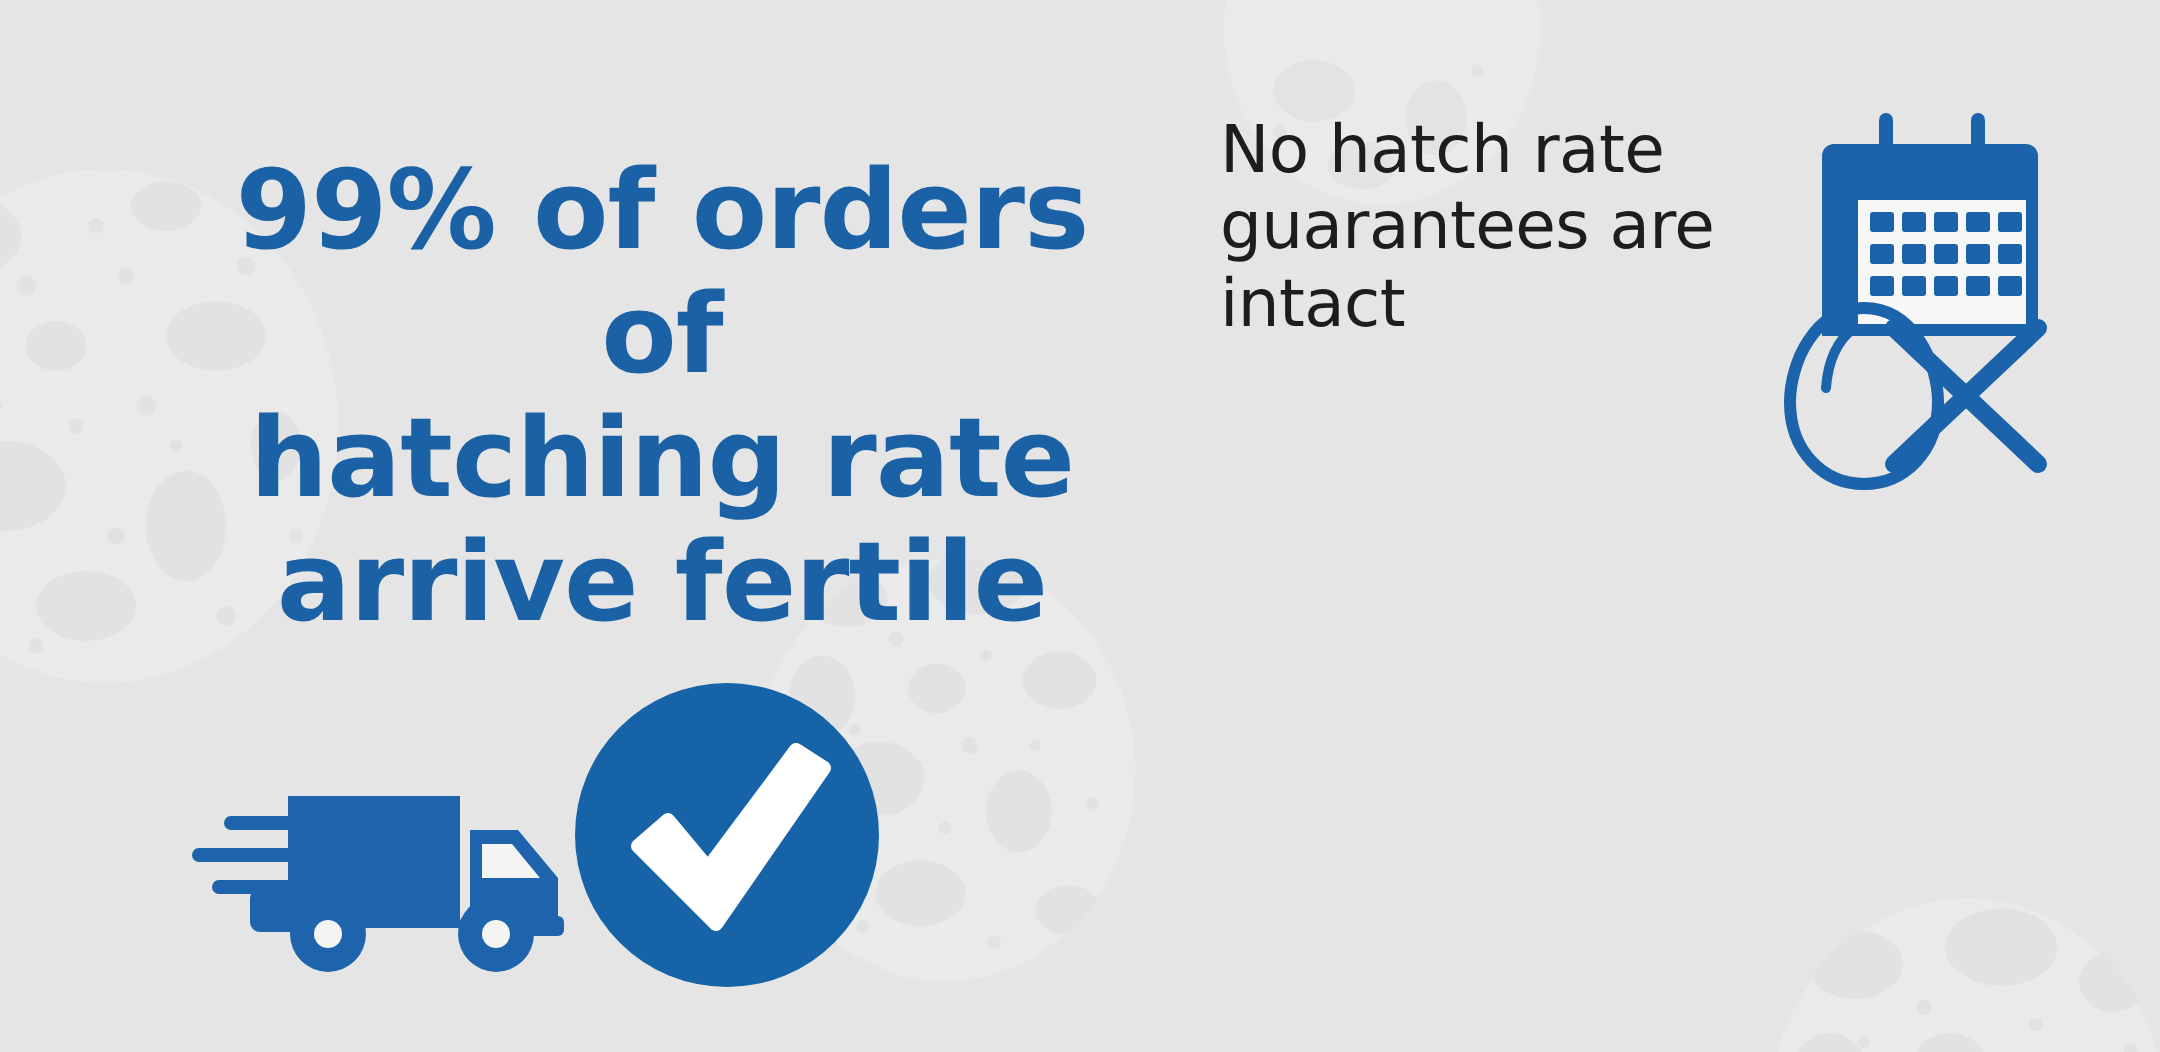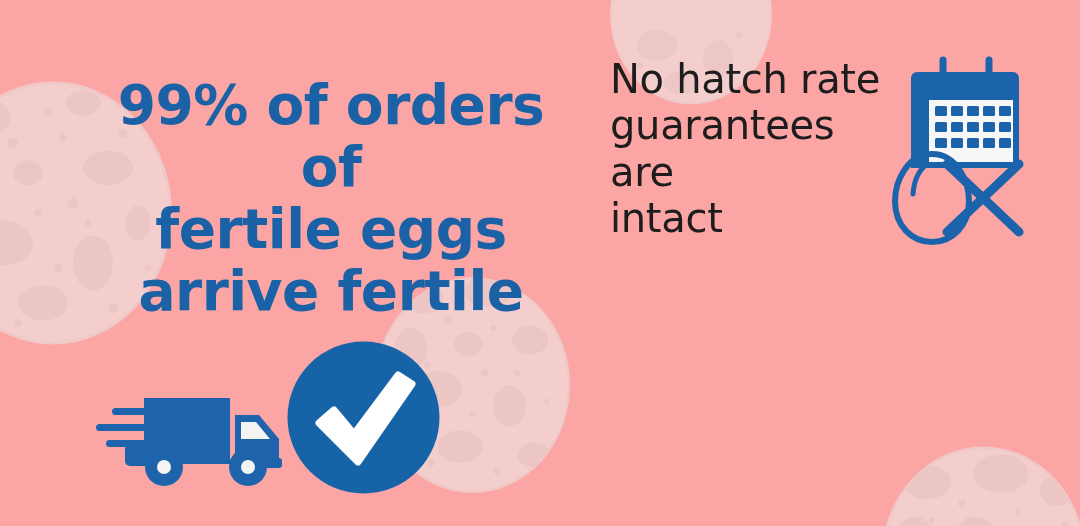--- a/index.html
+++ b/index.html
@@ -11,21 +11,21 @@
     width: 1080px;
     height: 526px;
     overflow: hidden;
     font-family: "Liberation Sans", sans-serif;
   }
 
   #stage {
     position: relative;
     width: 1080px;
     height: 526px;
-    background: #fca5a5;
+    background: #e5e5e5;
     overflow: hidden;
   }
 
   
   .wm {
     position: absolute;
     pointer-events: none;
     opacity: 0.55;
   }
   .wm svg { display: block; }
@@ -73,21 +73,21 @@
     height: 200px;
   }
   #tr-text {
     position: absolute;
     left: 0px;
     top: 6px;
     width: 275px;
     color: #1d1d1d;
     font-family: "DejaVu Sans", sans-serif;
     font-weight: normal;
-    font-size: 40px;
+    font-size: 33px;
     line-height: 1.16;
     letter-spacing: -0.3px;
   }
   #tr-text span { display: block; }
   #calendar-egg-icon {
     position: absolute;
     left: 275px;
     top: 4px;
     width: 150px;
     height: 195px;
@@ -237,21 +237,21 @@
         <circle cx="26" cy="44" r="1.4"></circle>
           <circle cx="54" cy="62" r="1.8"></circle>
         <circle cx="88" cy="46" r="1.5"></circle>
           <circle cx="14" cy="68" r="1.6"></circle>
       </g>
     </svg>
   </div>
 
   <div id="headline">
     <span class="l1">99% of orders of</span>
-    <span class="l2">fertile eggs</span>
+    <span class="l2">hatching rate</span>
     <span class="l3">arrive fertile</span>
   </div>
 
   <div id="truck-icon">
     <svg width="190" height="110" viewBox="0 0 190 110">
       <g fill="#1d64ad">
 
         <rect x="16" y="26" width="62" height="7" rx="3.5"></rect>
         <rect x="0" y="42" width="78" height="7" rx="3.5"></rect>
         <rect x="10" y="58" width="58" height="7" rx="3.5"></rect>

